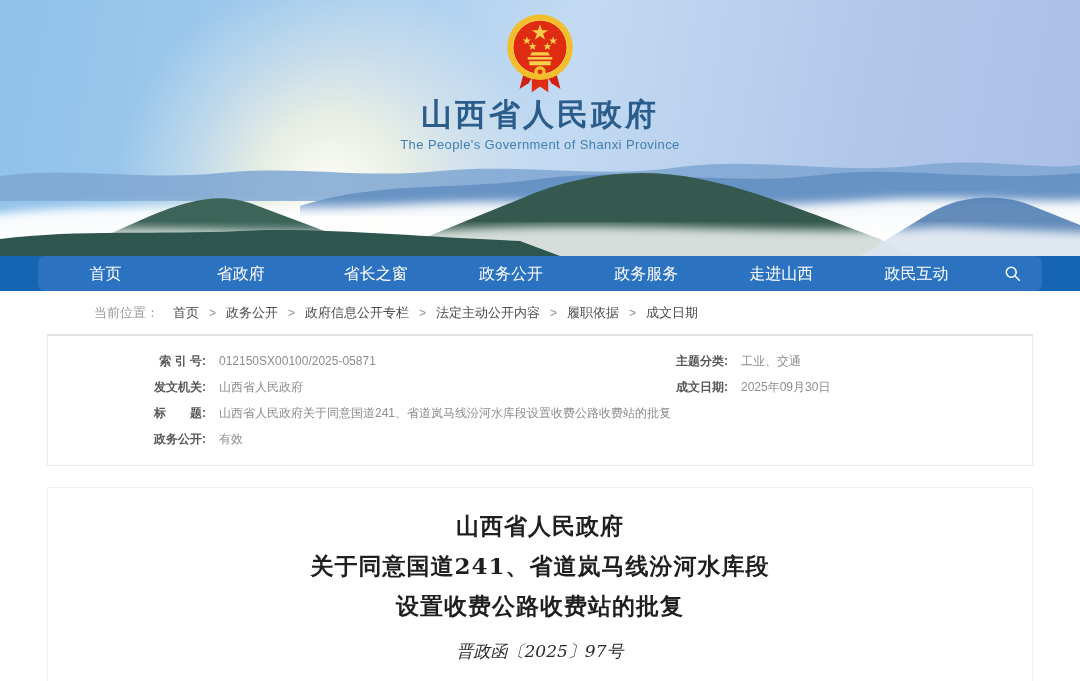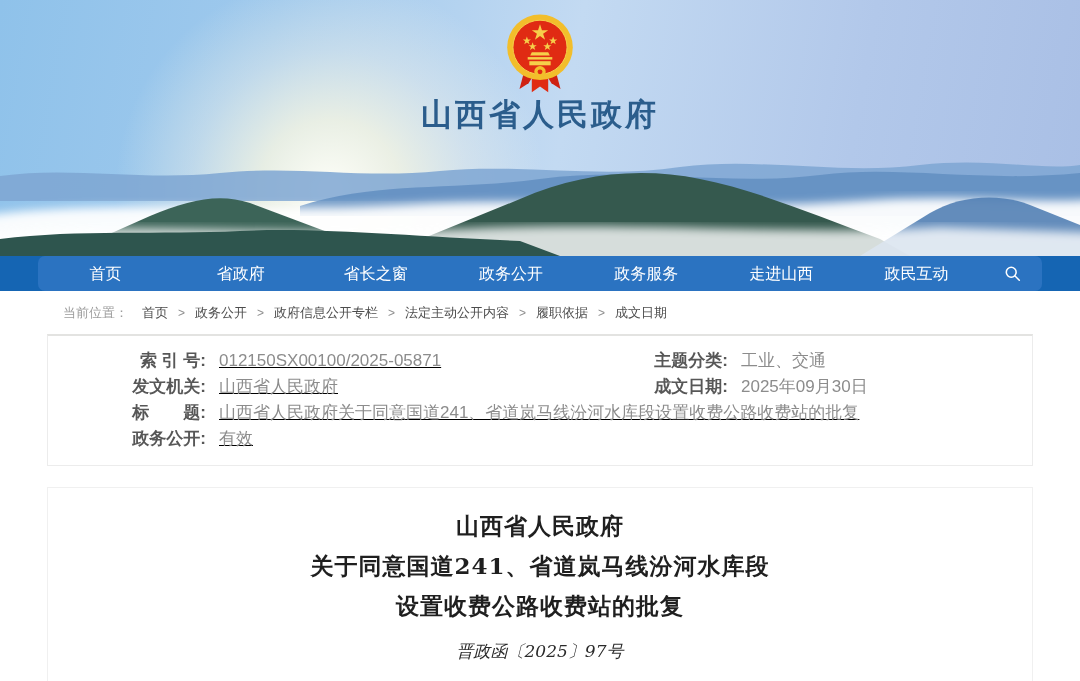--- a/index.html
+++ b/index.html
@@ -22,30 +22,30 @@
   
   .nav { height:35px; background:#1565b3; }
   .nav-inner { width:1004px; height:35px; margin:0 auto; background:#2b73c1;
     border-radius:7px; display:flex; align-items:center; }
   .nav-item { flex:1 1 0; text-align:center; color:#fff; font-size:16px;
     text-decoration:none; cursor:pointer; line-height:35px; }
   .nav-search { flex:0 0 58px; display:flex; align-items:center; justify-content:center;
     cursor:pointer; height:35px; }
 
   
-  .breadcrumb { height:43px; display:flex; align-items:center; padding-left:63px;
+  .breadcrumb { height:43px; display:flex; align-items:center; padding-left:94px;
     font-size:13px; background:#fff; }
   .crumb-label { color:#9c9c9c; margin-right:14px; }
   .crumb-item { color:#4d4d4d; text-decoration:none; cursor:pointer; }
   .crumb-sep { color:#8f8f8f; margin:0 10px; font-size:12px; }
 
   
   .meta-box { width:986px; margin-left:47px; border:1px solid #ececec;
     border-top:2px solid #e3e3e1; padding:12px 0 13px; background:#fff; }
-  .meta-row { position:relative; line-height:26px; font-size:17px; white-space:nowrap;text-decoration:underline; }
+  .meta-row { position:relative; line-height:26px; font-size:12px; white-space:nowrap; }
   .m-label { display:inline-block; width:158px; text-align:right; color:#575757; font-weight:bold; }
   .m-value { margin-left:13px; color:#8c8c8c; }
   .right-pair { position:absolute; left:568px; top:0; }
   .m-label2 { display:inline-block; width:112px; text-align:right; color:#575757; font-weight:bold; }
 
   
   .doc-box { width:986px; margin:21px 0 0 47px; border:1px solid #f0f0f0;
     height:220px; padding-top:18px; background:#fff; }
   .doc-title { text-align:center; font-family:"DejaVu Serif","Liberation Serif",serif;
     font-size:23px; font-weight:bold; color:#1f1f1f; line-height:40px; letter-spacing:1px; }
@@ -87,20 +87,21 @@
     <polygon fill="#f6cf4a" points="41,38 42.3,41.6 46,41.6 43,43.8 44.2,47.4 41,45.2 37.8,47.4 39,43.8 36,41.6 39.7,41.6"></polygon>
     <polygon fill="#f6cf4a" points="59,38 60.3,41.6 64,41.6 61,43.8 62.2,47.4 59,45.2 55.8,47.4 57,43.8 54,41.6 57.7,41.6"></polygon>
     <path fill="#f6cf4a" d="M38,54 L62,54 L60,50 L40,50 Z"></path>
     <rect x="35" y="56" width="30" height="3" fill="#f6cf4a"></rect>
     <rect x="37" y="61" width="26" height="5" fill="#f6cf4a"></rect>
     <circle cx="50" cy="74" r="7" fill="#f2be2b"></circle>
     <circle cx="50" cy="74" r="3" fill="#e02b13"></circle>
   </svg>
 
   <div class="site-title">山西省人民政府</div>
+  <div class="site-subtitle">The People's Government of Shanxi Province</div>
 </div>
 
 <div class="nav">
   <div class="nav-inner">
     <a class="nav-item">首页</a>
     <a class="nav-item">省政府</a>
     <a class="nav-item">省长之窗</a>
     <a class="nav-item">政务公开</a>
     <a class="nav-item">政务服务</a>
     <a class="nav-item">走进山西</a>

